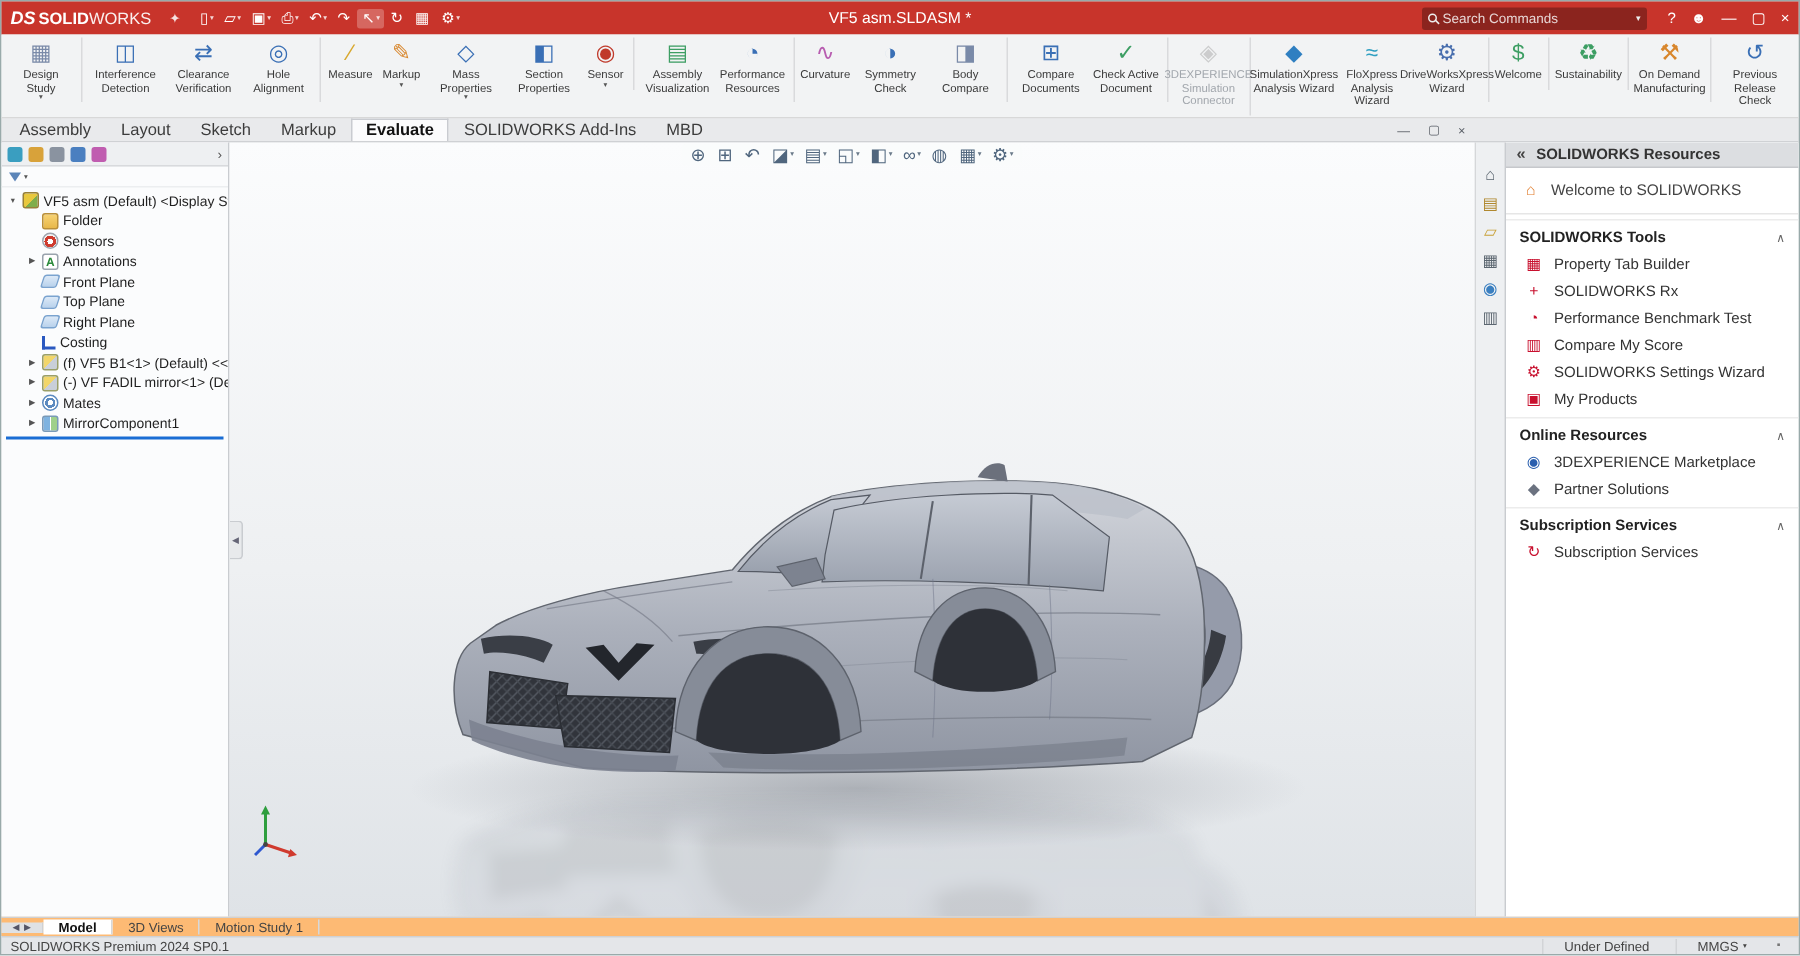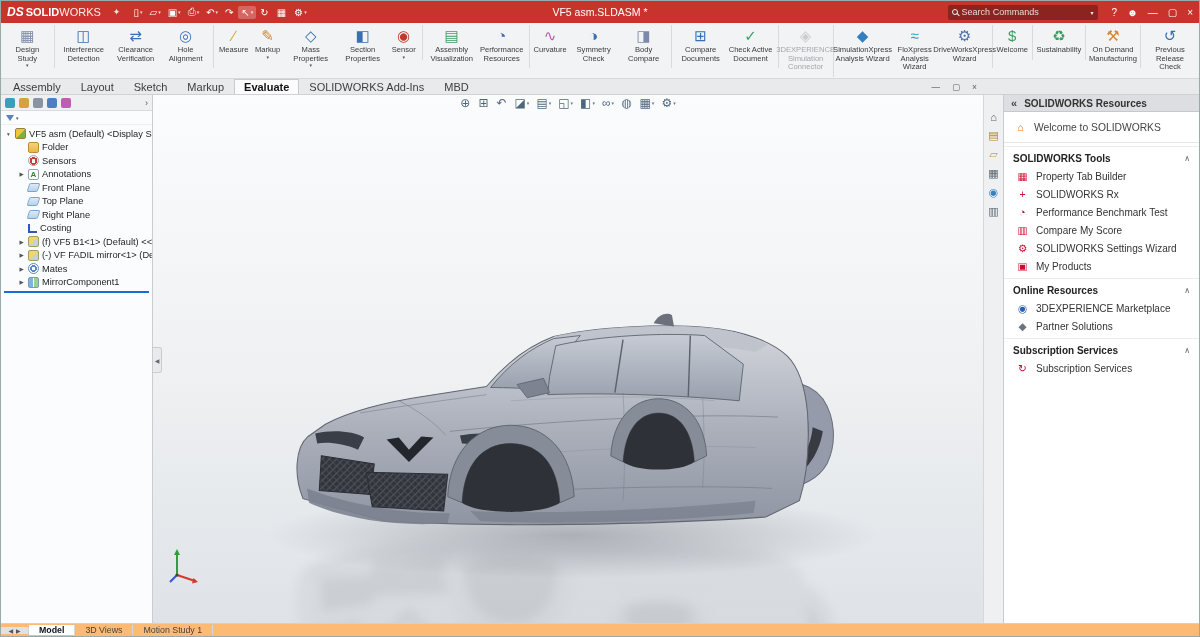--- a/index.html
+++ b/index.html
@@ -771,14 +771,31 @@
     </div>
 
       <span class="mtab active">Model</span>
 
       <span class="mtab">3D Views</span>
 
       <span class="mtab">Motion Study 1</span>
 
   </div>
 
+  <div class="statusbar">
+    <span class="sb-left">SOLIDWORKS Premium 2024 SP0.1</span>
+    <div class="sb-right">
+
+        <span class="sb-item">
+          <span>Under Defined</span>
+          <span class="dd"></span>
+        </span>
+
+        <span class="sb-item">
+          <span>MMGS</span>
+          <span class="dd">▾</span>
+        </span>
+
+      <span class="sb-ico">▪</span>
+    </div>
+  </div>
 
 </div>
 
 </body></html>

